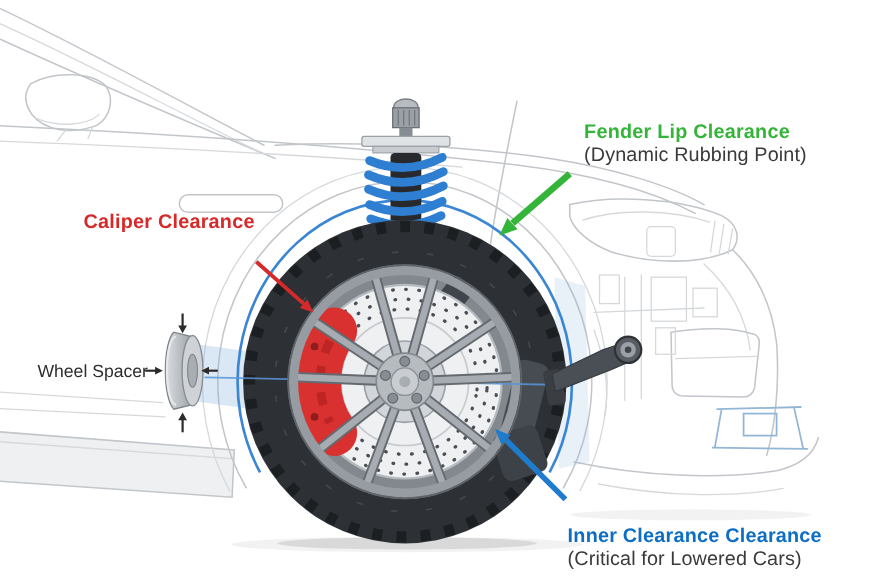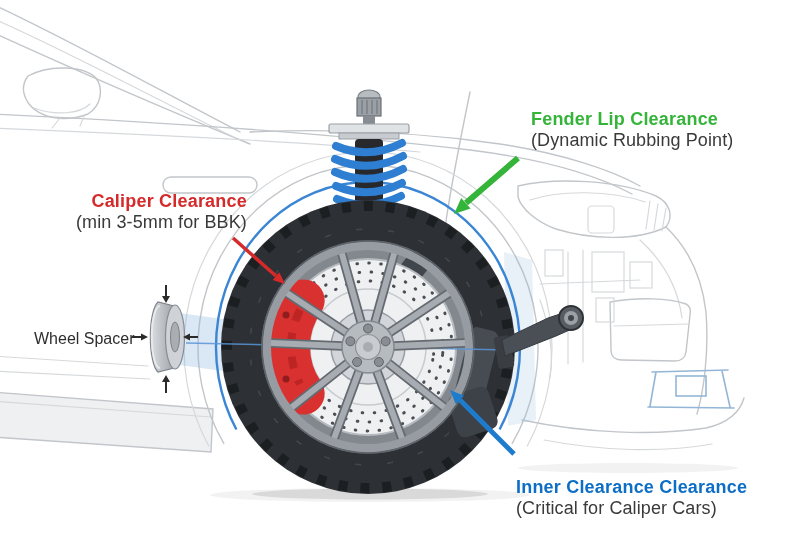--- a/index.html
+++ b/index.html
@@ -2,21 +2,21 @@
 <html style="--caliper-accent: #d62a2a; --fender-accent: #35b43a; --suspension-accent: #0d6ec6; --subtitle-text: #3a3a3a; --spacer-text: #2e2e2e; --spring-blue: #2e7fd2; --arc-blue: #3a86d4; --caliper-red: #d8312f;"><head>
 <meta charset="utf-8">
 <style>
   html,body{margin:0;padding:0;background:#ffffff;}
   #stage{position:relative;width:800px;height:533px;background:#ffffff;overflow:hidden;
          font-family:"Liberation Sans",sans-serif;}
   #stage svg{position:absolute;left:0;top:0;}
   .label{position:absolute;line-height:21px;white-space:nowrap;}
   .label .title{display:block;font-size:18px;font-weight:700;letter-spacing:.2px;}
   .label .sub{display:block;font-size:18px;font-weight:400;color:var(--subtitle-text);letter-spacing:.1px;}
-  .t-red{color:var(--caliper-accent);text-align:right;}
+  .t-red{color:var(--caliper-accent);}
   .t-green{color:var(--fender-accent);}
   .t-blue{color:var(--suspension-accent);}
   .plain{font-size:16px;color:var(--spacer-text);}
   
   .carline{stroke:#c2c6ca;stroke-width:1.4;fill:none;stroke-linecap:round;stroke-linejoin:round;}
   .carline-faint{stroke:#d6d9dc;stroke-width:1.2;fill:none;stroke-linecap:round;}
   .bluewire{stroke:#94b6d6;stroke-width:1.6;fill:none;stroke-linecap:round;}
   .spk-o{stroke:#646a70;stroke-width:9.5;fill:none;stroke-linecap:round;}
   .spk-i{stroke:#a6acb2;stroke-width:6;fill:none;stroke-linecap:round;}
   .coil{stroke:var(--spring-blue);stroke-width:8;fill:none;stroke-linecap:round;}
@@ -199,30 +199,29 @@
     <polygon points="454,214 461.2,198.1 470.6,208.5" fill="var(--fender-accent)"></polygon>
   </g>
   <g>
     <path class="arrow-blue" d="M 514 454 L 460 400" stroke-width="5" fill="none"></path>
     <polygon points="450,390 464.1,395.7 455.7,404.1" fill="#1f7ccd"></polygon>
   </g>
 </svg>
 
 <div class="label" style="left:76px;top:191px;">
   <span class="title t-red">Caliper Clearance</span>
-  <span class="sub">(min 3-5mm for BBK)</span>
 </div>
 
 <div class="label plain" style="left:34px;top:328px;">
   <span>Wheel Spacer</span>
 </div>
 
 <div class="label" style="left:531px;top:109px;">
   <span class="title t-green">Fender Lip Clearance</span>
   <span class="sub">(Dynamic Rubbing Point)</span>
 </div>
 
 <div class="label" style="left:516px;top:477px;">
   <span class="title t-blue">Inner Clearance Clearance</span>
-  <span class="sub">(Critical for Caliper Cars)</span>
+  <span class="sub">(Critical for Lowered Cars)</span>
 </div>
 
 </div>
 
 </body></html>

